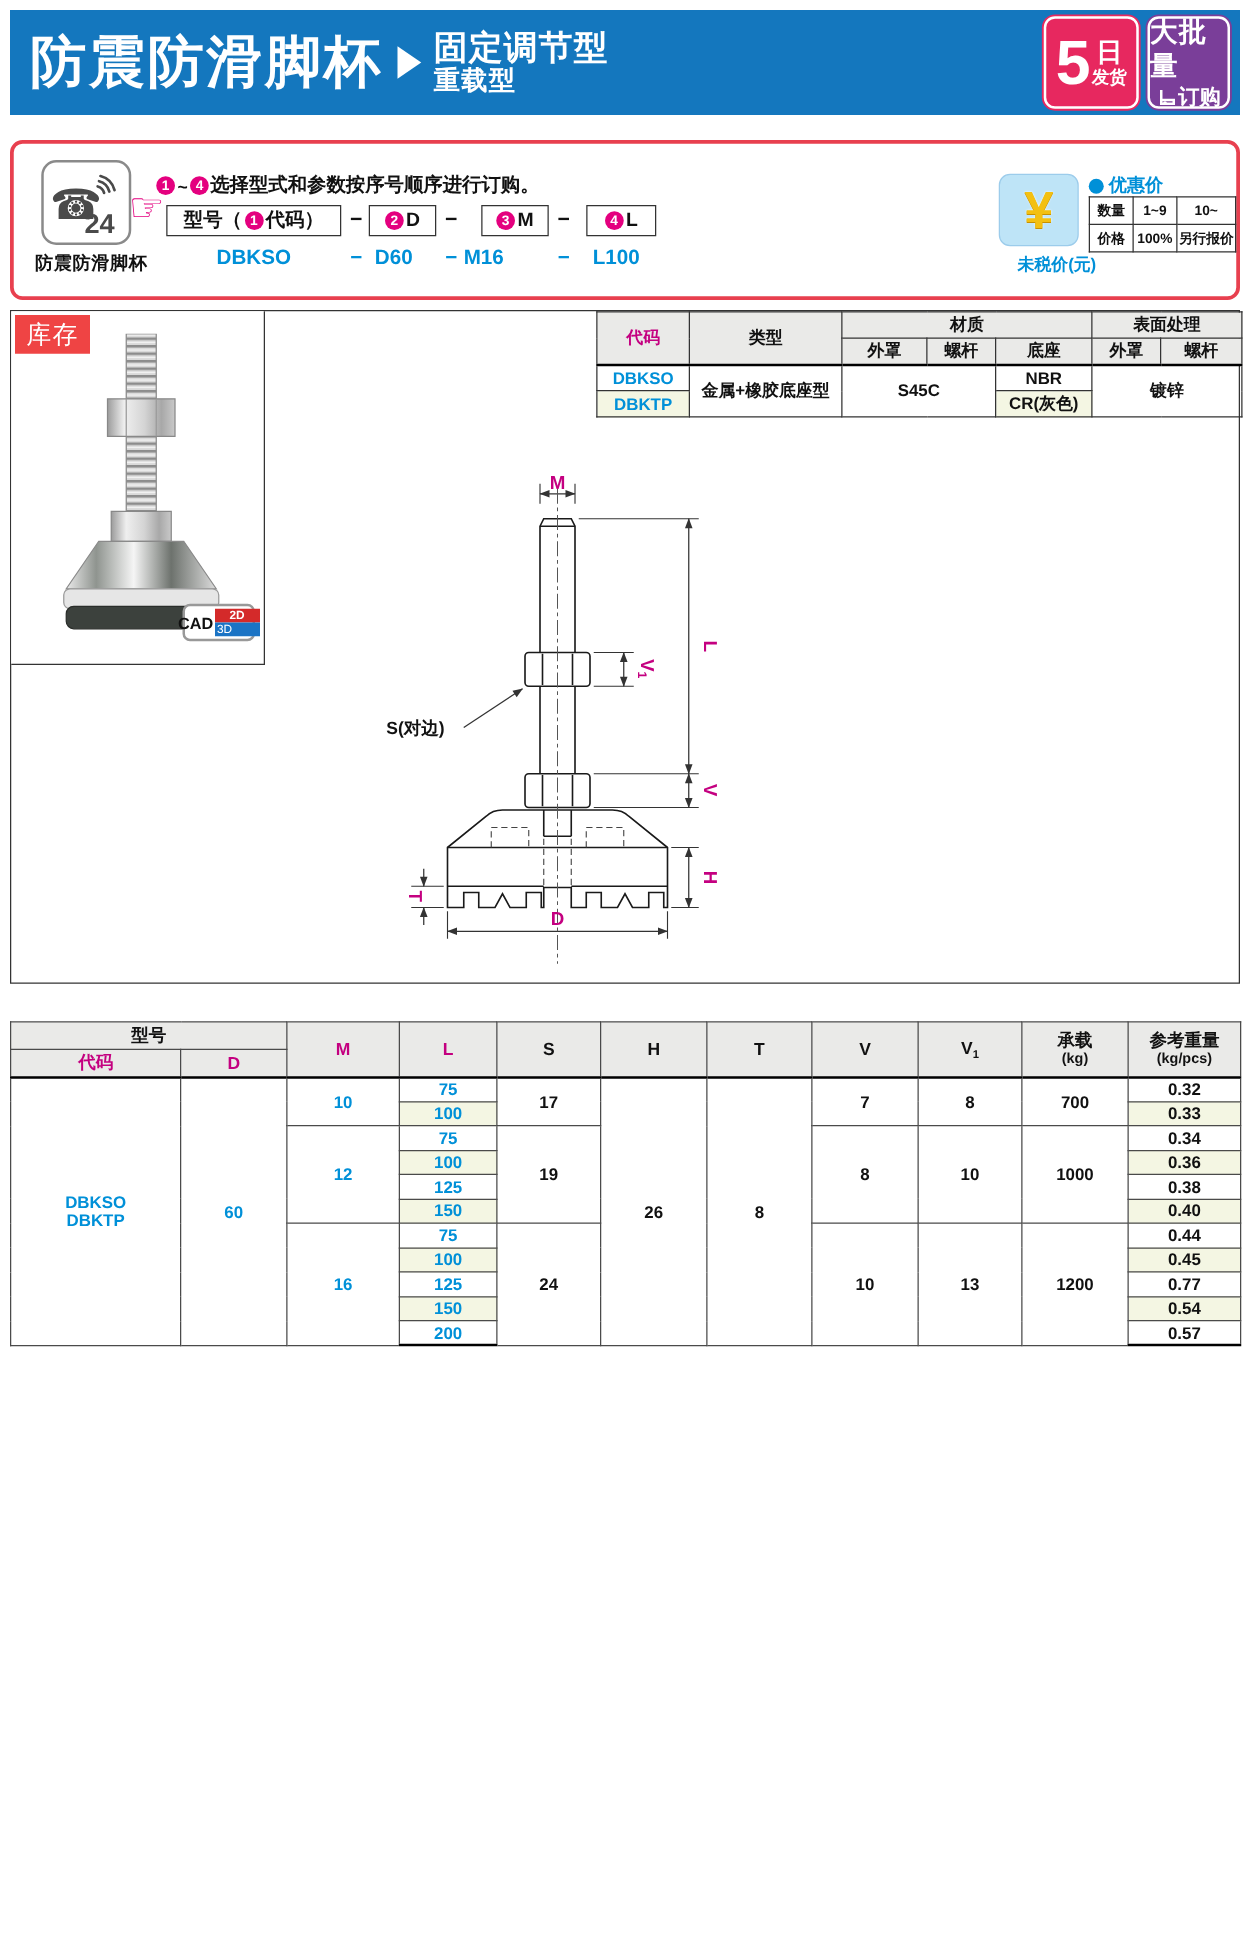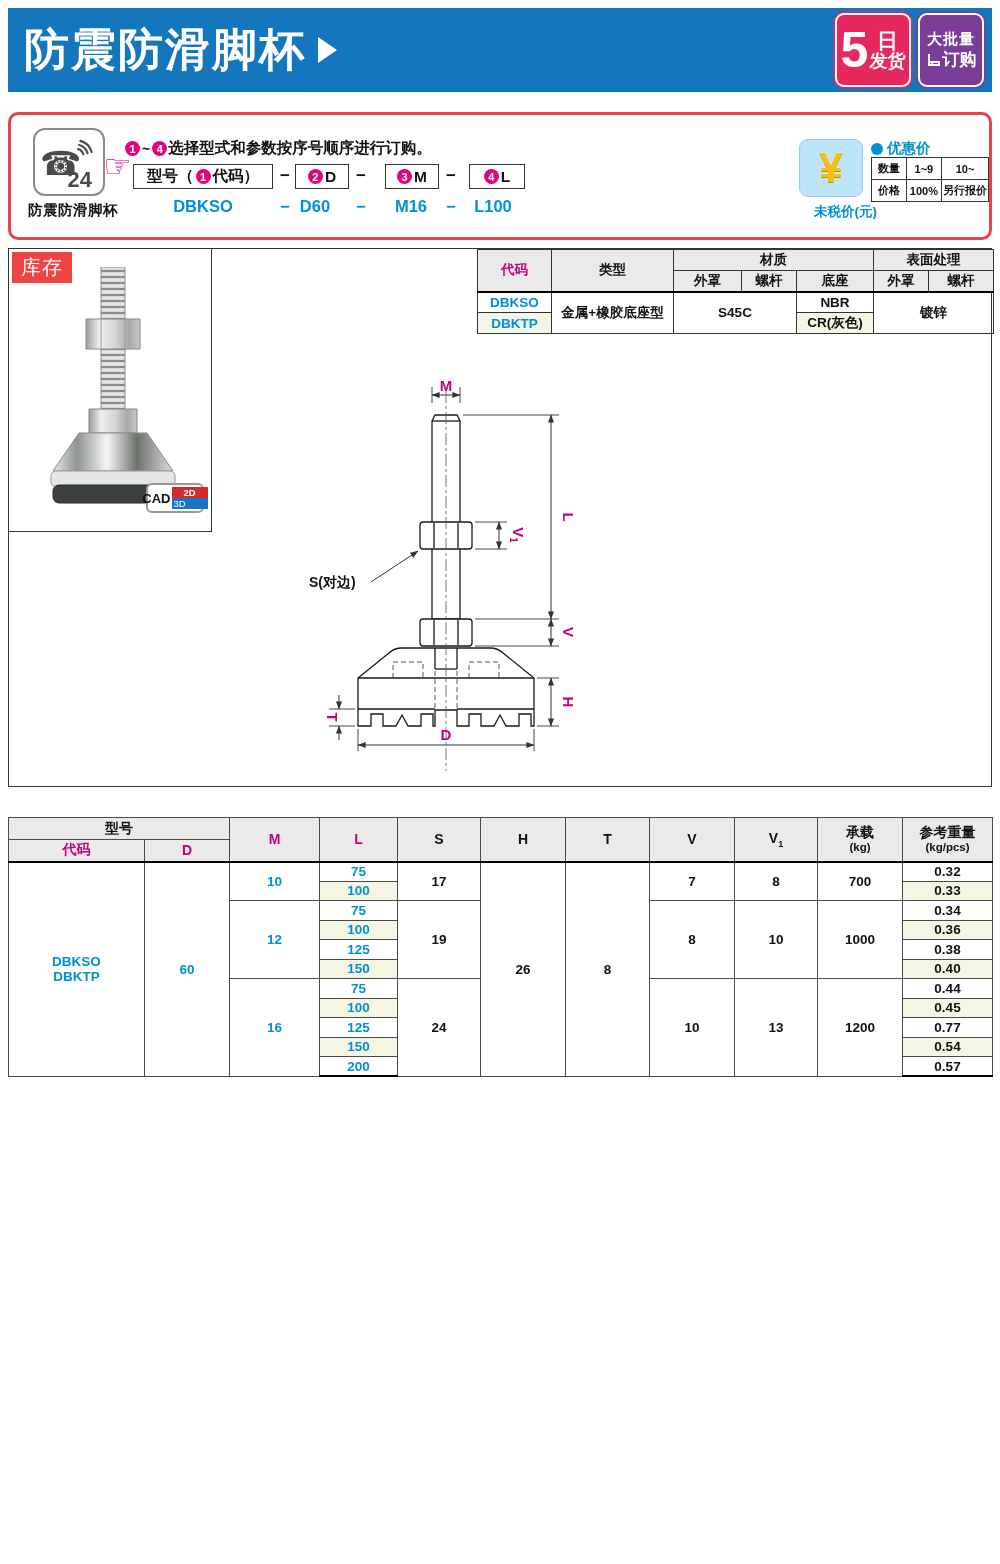--- a/index.html
+++ b/index.html
@@ -12,23 +12,23 @@
   .hdr-arrow{width:0;height:0;border-left:19px solid #fff;border-top:13px solid transparent;border-bottom:13px solid transparent;margin:0 10px 0 12px}
   .hdr-sub{display:flex;flex-direction:column;line-height:1.12}
   .sub-top{font-size:27px;font-weight:bold;letter-spacing:1px}
   .sub-bottom{font-size:21px;font-weight:bold;letter-spacing:1px}
   .badges{position:absolute;right:8px;top:5px;display:flex;gap:7px}
   .badge{height:74px;border:2.5px solid #fff;border-radius:9px;color:#fff;font-weight:bold;display:flex;align-items:center;justify-content:center}
   .badge-ship{width:76px;background:#E7285F;box-shadow:0 0 0 1.5px #E7285F}
   .ship-5{font-size:50px;font-weight:bold;line-height:.9}
   .ship-col{display:flex;flex-direction:column;align-items:center;margin-left:1px;line-height:1.1}
   .ship-day{font-size:21px}
-  .ship-fh{font-size:18px}
+  .ship-fh{font-size:14px}
   .badge-bulk{width:66px;background:#7A3E99;box-shadow:0 0 0 1.5px #7A3E99;flex-direction:column;line-height:1.25}
-  .bulk-1{font-size:15px;letter-spacing:1px}
+  .bulk-1{font-size:22px;letter-spacing:1px}
   .bulk-2{font-size:17px;display:flex;align-items:center;gap:2px}
 
   
   .order{position:absolute;left:8px;top:112px;width:984px;height:128px;border:3px solid #E8404F;border-radius:10px;background:#fff}
   .phone-box{position:absolute;left:22px;top:13px;width:72px;height:68px;border:2.5px solid #8a8a8a;border-radius:12px;display:flex;align-items:center;justify-content:center;background:#fff}
   .phone-label{position:absolute;left:6px;top:86px;width:112px;text-align:center;font-weight:bold;font-size:14.5px;letter-spacing:.5px}
   .pointer{position:absolute;left:92px;top:32px;color:#E4007F;font-size:32px;font-weight:bold}
   .instr{position:absolute;left:114px;top:23px;display:flex;align-items:center;gap:1px;font-size:15.5px;font-weight:bold;white-space:nowrap}
   .circle{display:inline-flex;width:15px;height:15px;border-radius:50%;background:#E4007F;color:#fff;font-size:11px;font-weight:bold;align-items:center;justify-content:center;flex:0 0 auto}
   .tilde{font-weight:bold;font-size:14px;margin:0 1px}
@@ -80,20 +80,24 @@
   .two-line{line-height:1.12;font-size:12.5px}
   .two-line .small{font-size:11.5px;font-weight:bold}
   sub.v1{font-size:9px}
 </style>
 </head>
 <body>
 
 <div class="hdr">
   <div class="hdr-title">防震防滑脚杯</div>
   <div class="hdr-arrow"></div>
+  <div class="hdr-sub">
+    <span class="sub-top">固定调节型</span>
+    <span class="sub-bottom">重载型</span>
+  </div>
   <div class="badges">
     <div class="badge badge-ship">
       <span class="ship-5">5</span>
       <span class="ship-col">
         <span class="ship-day">日</span>
         <span class="ship-fh">发货</span>
       </span>
     </div>
     <div class="badge badge-bulk">
       <span class="bulk-1">大批量</span>
@@ -146,21 +150,21 @@
   <div class="msep" style="left:426px">−</div>
   <div class="mbox" style="left:458px;width:56px">
     <span class="circle">4</span>
     <span>L</span>
   </div>
 
   <div class="mex" style="left:152px">DBKSO</div>
   <div class="mex-dash" style="left:260px">−</div>
   <div class="mex" style="left:264px">D60</div>
   <div class="mex-dash" style="left:336px">−</div>
-  <div class="mex" style="left:360px">M16</div>
+  <div class="mex" style="left:336px">M16</div>
   <div class="mex-dash" style="left:426px">−</div>
   <div class="mex" style="left:442px">L100</div>
 
   <div class="yen-box">
     <span class="yen">¥</span>
   </div>
   <div class="untaxed">未税价(元)</div>
   <div class="disc-title">
     <span class="dot"></span>
     <span>优惠价</span>

